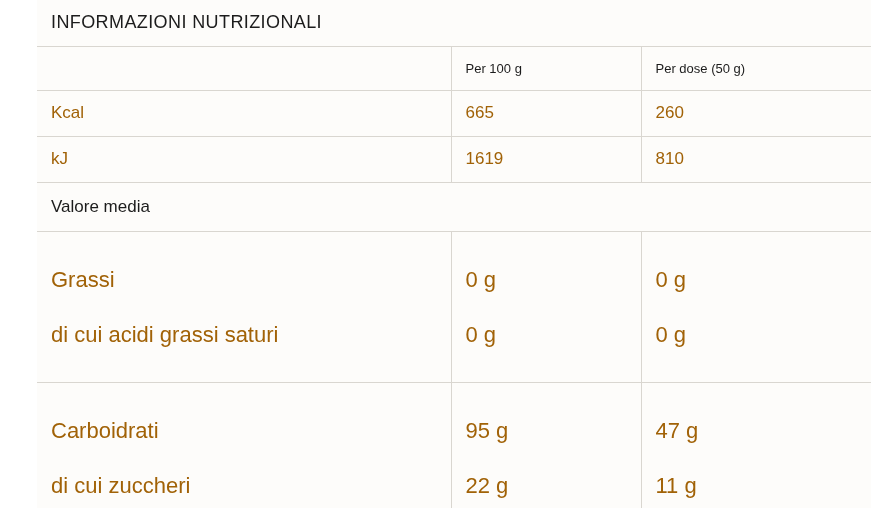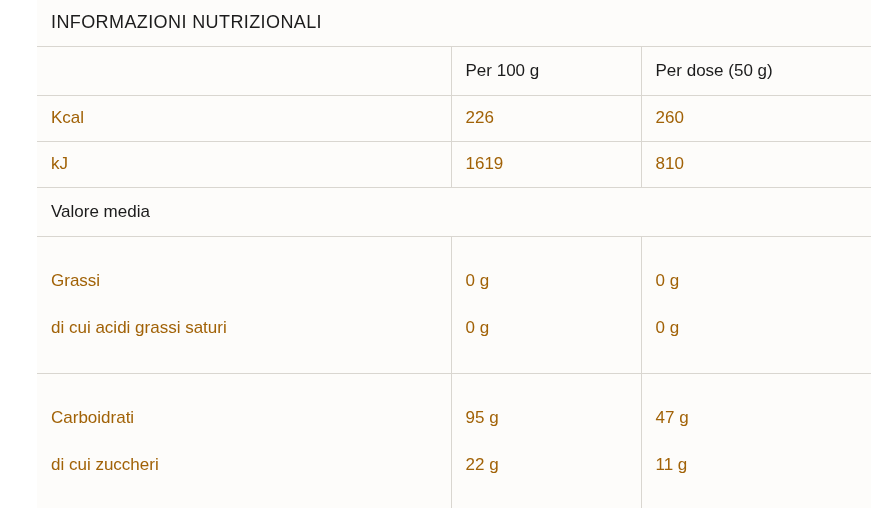--- a/index.html
+++ b/index.html
@@ -55,38 +55,38 @@
   .title-cell {
     padding: 12px 14px 13px 14px;
     font-size: 18px;
     letter-spacing: 0.4px;
     color: #1c1c1c;
   }
 
   
   .header-cell {
     padding: 14px 14px 14px 14px;
-    font-size: 17px;
+    font-size: 13px;
     color: #1c1c1c;
   }
 
   
   .section-cell {
     padding: 14px 14px 14px 14px;
     font-size: 17px;
     color: #1c1c1c;
   }
 
   .two-line {
     padding-top: 9px;
     padding-bottom: 9px;
   }
   .two-line .line {
     display: block;
-    font-size: 17px;
+    font-size: 22px;
     line-height: 1.45;
   }
   .empty { min-height: 1px; }
 </style>
 </head>
 <body>
 
 <div class="nutrition-wrap">
   <table class="nutrition">
     <colgroup>
@@ -112,21 +112,21 @@
           <div class="header-cell">Per dose (50 g)</div>
         </td>
       </tr>
 
 
       <tr>
         <td>
           <div class="cell">Kcal</div>
         </td>
         <td class="sep-left">
-          <div class="cell">226</div>
+          <div class="cell">665</div>
         </td>
         <td class="sep-left">
           <div class="cell">260</div>
         </td>
       </tr>
 
       <tr>
         <td>
           <div class="cell">kJ</div>
         </td>

